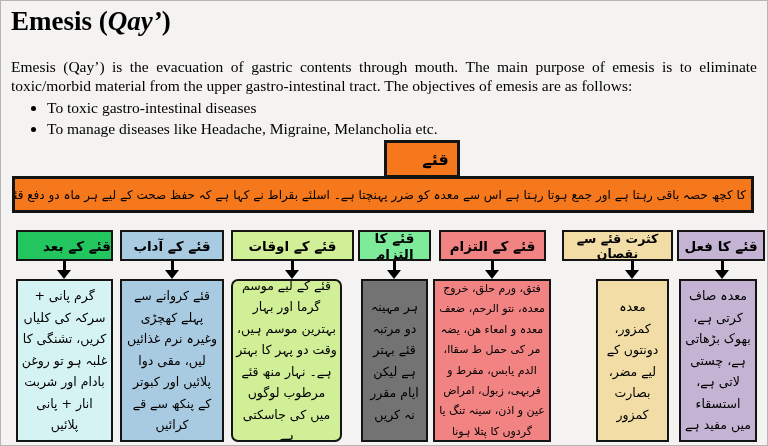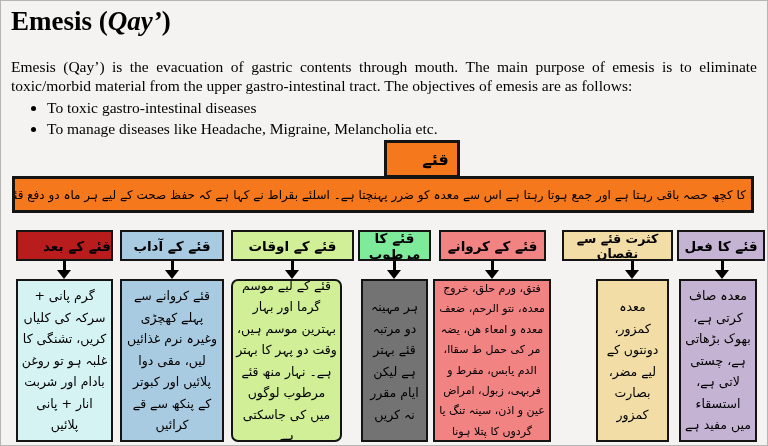--- a/index.html
+++ b/index.html
@@ -105,37 +105,37 @@
 
   <ul class="objectives">
     <li>To toxic gastro-intestinal diseases</li>
     <li>To manage diseases like Headache, Migraine, Melancholia etc.</li>
   </ul>
 
   <div class="dg-box root-box" style="background-color: rgb(245, 120, 28); padding-left: 27px;">قئے</div>
 
   <div class="dg-box banner" style="background-color: rgb(245, 120, 28);">معدہ میں غذا کا کچھ حصہ باقی رہتا ہے اور جمع ہوتا رہتا ہے اس سے معدہ کو ضرر پہنچتا ہے۔ اسلئے بقراط نے کہا ہے کہ حفظ صحت کے لیے ہر ماہ دو دفع قئے کرانا چاہئے</div>
 
-  <div class="dg-box col-head h1c" style="background-color: #b91c1c; padding-left: 25px;">قئے کے بعد</div>
+  <div class="dg-box col-head h1c" style="background-color: #22c55e; padding-left: 25px;">قئے کے بعد</div>
   <div class="arrow a1"></div>
   <div class="dg-box col-head h2" style="background-color: rgb(168, 203, 226);">قئے کے آداب</div>
 
   <div class="dg-box col-body b1" style="background-color: rgb(214, 243, 243);">گرم پانی + سرکہ کی کلیاں کریں، تشنگی کا غلبہ ہو تو روغن بادام اور شربت انار + پانی پلائیں</div>
   <div class="arrow a2"></div>
   <div class="dg-box col-body b2" style="background-color: rgb(168, 203, 226);">قئے کروانے سے پہلے کھچڑی وغیرہ نرم غذائیں لیں، مقی دوا پلائیں اور کبوتر کے پنکھ سے قے کرائیں</div>
 
   <div class="dg-box col-head h3" style="background-color: rgb(208, 239, 150);">قئے کے اوقات</div>
   <div class="arrow a3"></div>
   <div class="dg-box col-body b3" style="background-color: rgb(208, 239, 150);">قئے کے لیے موسم گرما اور بہار بہترین موسم ہیں، وقت دو پہر کا بہتر ہے۔ نہار منھ قئے مرطوب لوگوں میں کی جاسکتی ہے</div>
 
-  <div class="dg-box col-head h4" style="background-color: rgb(126, 235, 155);">قئے کا مرطوب</div>
+  <div class="dg-box col-head h4" style="background-color: rgb(126, 235, 155);">قئے کا التزام</div>
   <div class="arrow a4"></div>
   <div class="dg-box col-body b4" style="background-color: #737373;">ہر مہینہ دو مرتبہ قئے بہتر ہے لیکن ایام مقرر نہ کریں</div>
 
-  <div class="dg-box col-head h5" style="background-color: rgb(242, 131, 131);">قئے کے کروانے</div>
+  <div class="dg-box col-head h5" style="background-color: rgb(242, 131, 131);">قئے کے التزام</div>
   <div class="arrow a5"></div>
   <div class="dg-box col-body b5" style="background-color: rgb(242, 131, 131);">فتق، ورم حلق، خروج معدہ، نتو الرحم، ضعف معدہ و امعاء ھن، یضہ مر کی حمل ط سقاا، الدم یابس، مفرط و فربہی، زبول، امراض عین و اذن، سینہ تنگ یا گردوں کا پتلا ہونا</div>
 
   <div class="dg-box col-head h6" style="background-color: rgb(241, 221, 165);">کثرت قئے سے نقصان</div>
   <div class="arrow a6"></div>
   <div class="dg-box col-body b6" style="background-color: rgb(241, 221, 165);">معدہ کمزور، دونتوں کے لیے مضر، بصارت کمزور</div>
 
   <div class="dg-box col-head h7" style="background-color: rgb(197, 179, 211);">قئے کا فعل</div>
   <div class="arrow a7"></div>
   <div class="dg-box col-body b7" style="background-color: rgb(197, 179, 211);">معدہ صاف کرتی ہے، بھوک بڑھاتی ہے، چستی لاتی ہے، استسقاء میں مفید ہے</div>

